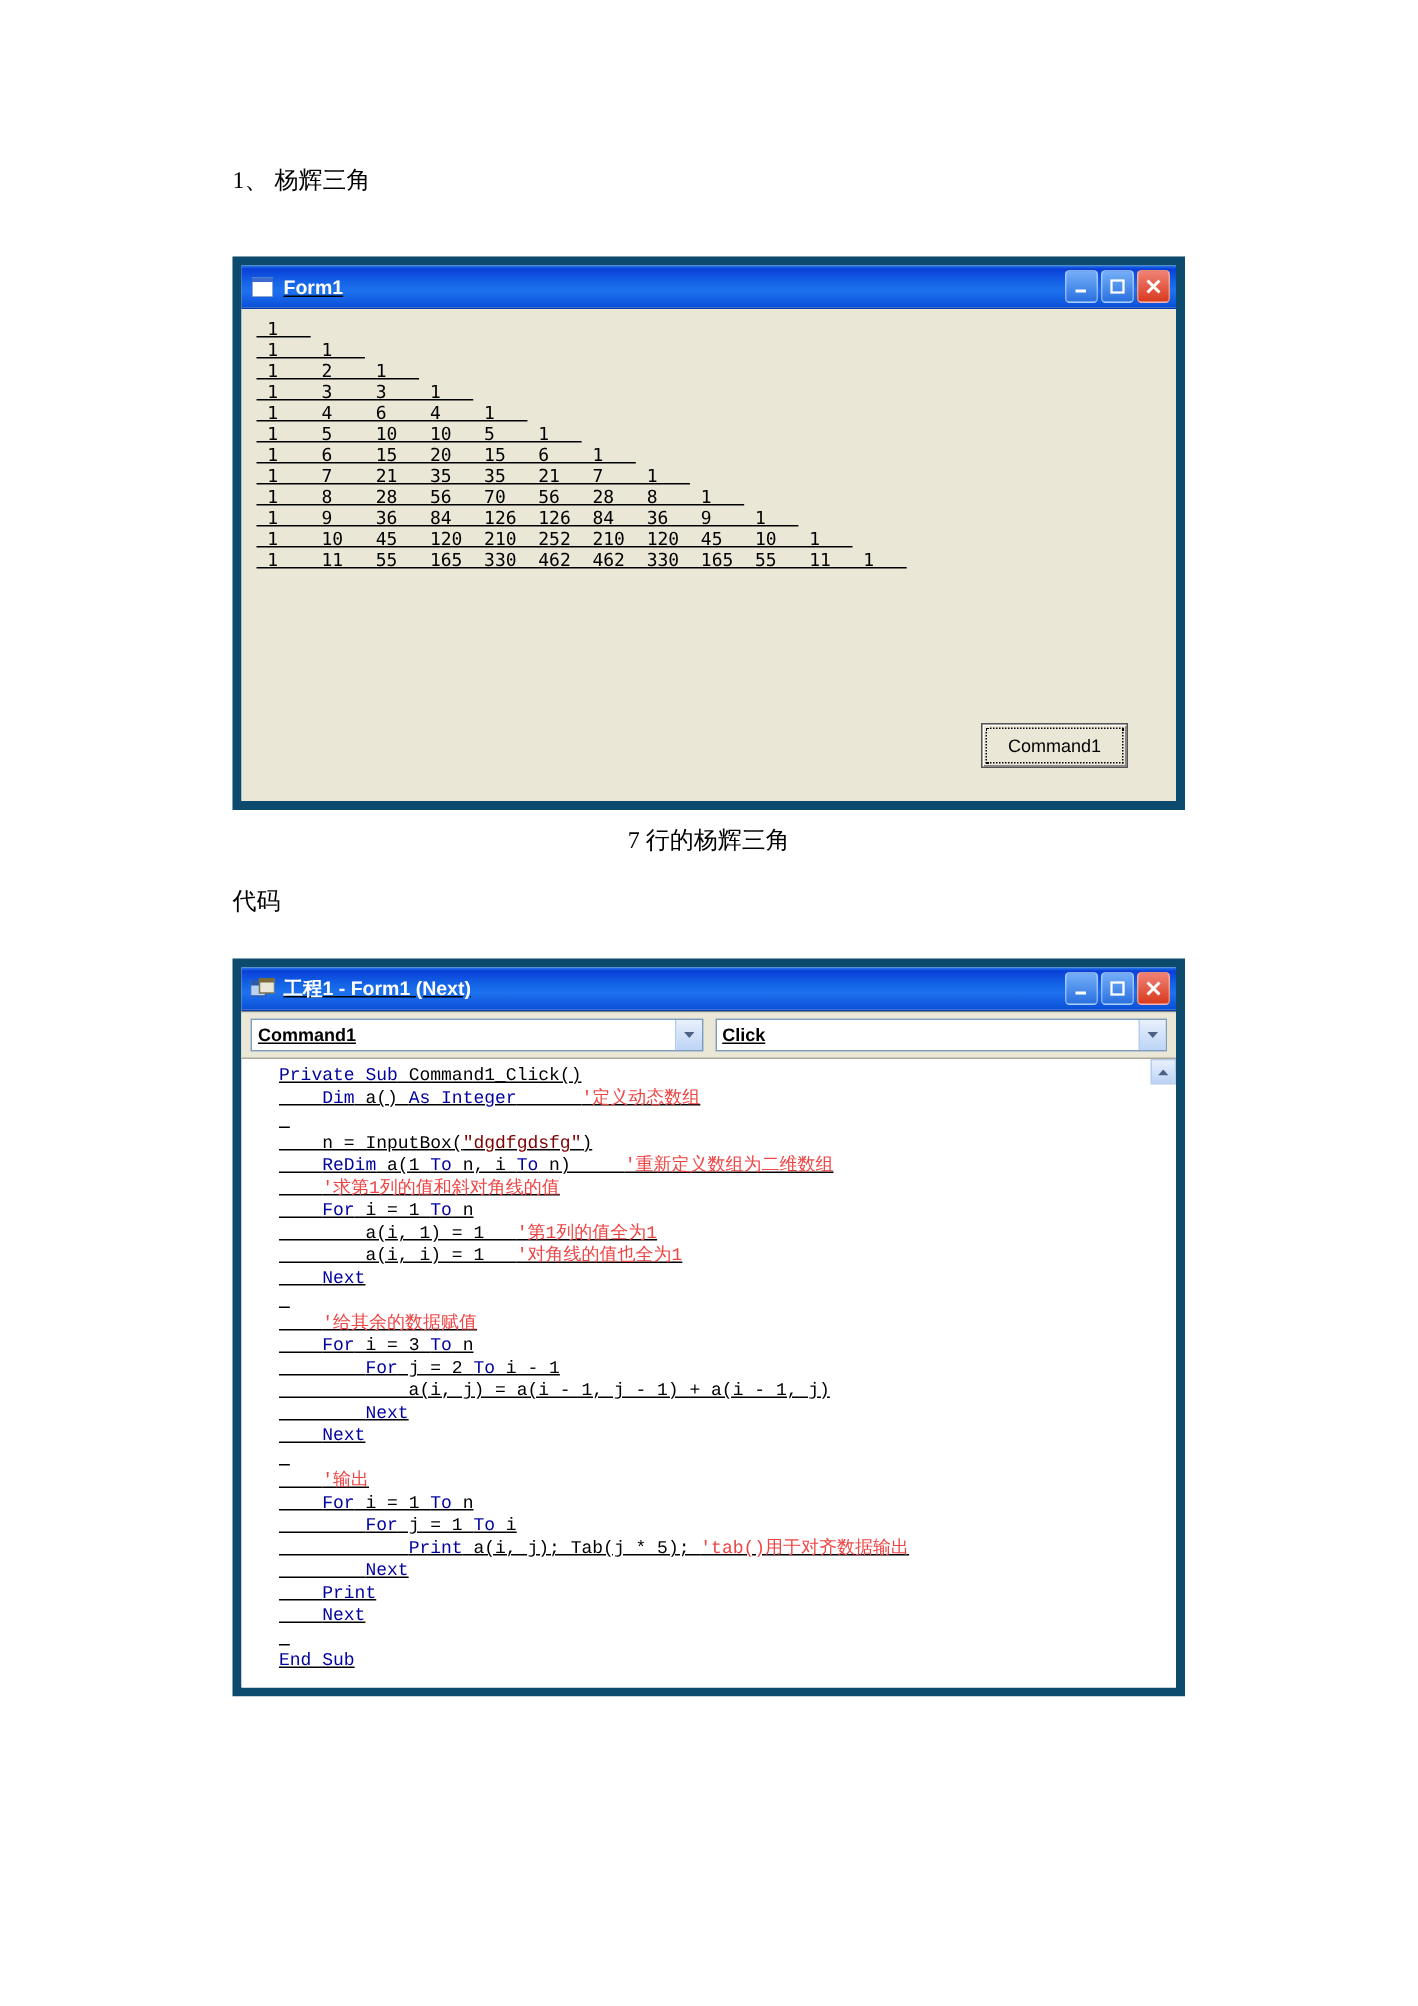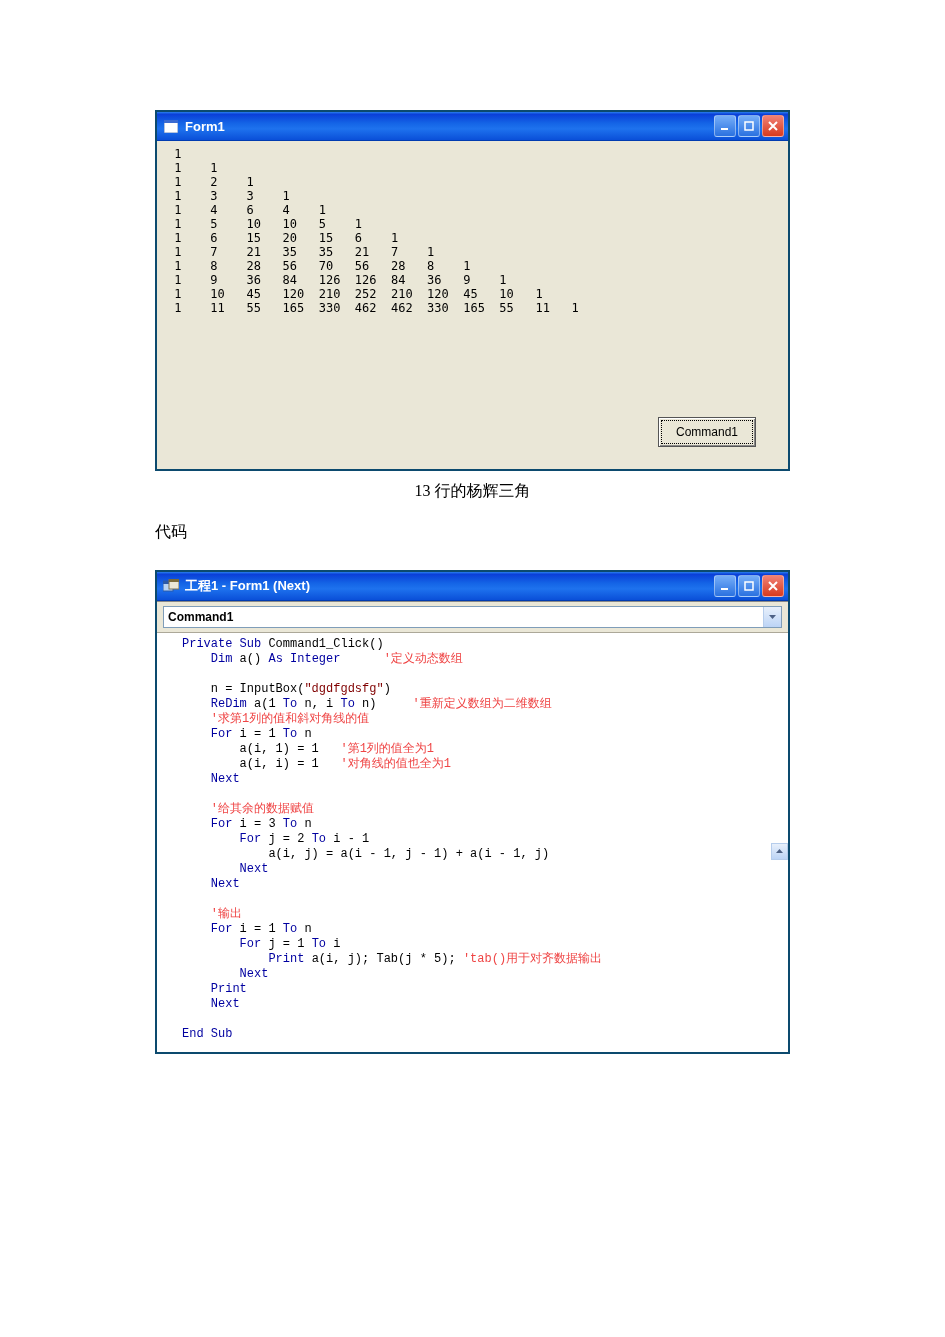--- a/index.html
+++ b/index.html
@@ -21,23 +21,24 @@
     font-size: 16px;
     margin: 10px 0 20px 0;
   }
   .code-label {
     font-size: 16px;
     margin: 20px 0 27px 0;
   }
 
   
   .window {
-    border: 2px solid #0c4a6e;
+    border: 6px solid #0c4a6e;
     background: #eae7d7;
     font-family: "MS Sans Serif", Tahoma, sans-serif;
+    text-decoration: underline;
   }
   .titlebar {
     height: 28px;
     background: linear-gradient(to bottom, #2a80ef 0%, #0a3fd8 8%, #1464e6 40%, #1e72ee 60%, #0a4fd8 100%);
     border-bottom: 1px solid #003bb0;
     display: flex;
     align-items: center;
     color: #fff;
     font-weight: bold;
     font-size: 13px;
@@ -149,21 +150,21 @@
     width: 17px;
     height: 100%;
     background: linear-gradient(to bottom, #e8f0fb, #bcd4f6);
     border-left: 1px solid #b6cdec;
     display: flex;
     align-items: center;
     justify-content: center;
   }
   .code-area-wrap {
     display: flex;
-    align-items: center;
+    align-items: flex-start;
   }
   .code-gutter {
     width: 18px;
     background: #eae7d7;
     border-right: 1px solid #aca899;
   }
   .code-area {
     flex: 1;
     font-family: "Courier New", "SimSun", monospace;
     font-size: 12px;
@@ -190,20 +191,21 @@
   .vscroll .sb-btn.up { top: 0; }
 
   .kw { color: #0000a0; }
   .cm { color: #ef4444; }
   .lit { color: #800000; }
 </style>
 </head>
 <body>
 
 <div class="page">
+  <div class="doc-heading">1、 杨辉三角</div>
 
   <div class="window">
     <div class="titlebar">
       <span class="title-icon">
         <svg width="14" height="13" viewBox="0 0 14 13">
           <rect x="0" y="0" width="14" height="13" fill="#fff" stroke="#6a8abf" stroke-width="1"></rect>
           <rect x="0" y="0" width="14" height="3" fill="#3b6bd1"></rect>
         </svg>
       </span>
       <span>Form1</span>
@@ -235,21 +237,21 @@
  1    6    15   20   15   6    1   
  1    7    21   35   35   21   7    1   
  1    8    28   56   70   56   28   8    1   
  1    9    36   84   126  126  84   36   9    1   
  1    10   45   120  210  252  210  120  45   10   1   
  1    11   55   165  330  462  462  330  165  55   11   1   </div>
       <div class="vb-button">Command1</div>
     </div>
   </div>
 
-  <div class="caption">13 行的杨辉三角</div>
+  <div class="caption">7 行的杨辉三角</div>
 
   <div class="code-label">代码</div>
 
   <div class="window" style="background:#fff;">
     <div class="titlebar">
       <span class="title-icon">
         <svg width="16" height="14" viewBox="0 0 16 14">
           <rect x="0" y="2" width="10" height="10" fill="#b7d4f4" stroke="#2a5aa8"></rect>
           <rect x="0" y="2" width="10" height="3" fill="#2a5aa8"></rect>
           <rect x="6" y="0" width="10" height="10" fill="#eae7d7" stroke="#7a7356"></rect>
@@ -278,20 +280,28 @@
     <div class="code-client">
       <div class="combo-row">
         <div class="combo">
           <span>Command1</span>
           <div class="combo-arrow">
             <svg width="7" height="4">
                 <path d="M0 0 L7 0 L3.5 4 Z" fill="#4d6185"></path>
               </svg>
           </div>
         </div>
+        <div class="combo">
+          <span>Click</span>
+          <div class="combo-arrow">
+            <svg width="7" height="4">
+                <path d="M0 0 L7 0 L3.5 4 Z" fill="#4d6185"></path>
+              </svg>
+          </div>
+        </div>
       </div>
       <div class="code-area-wrap">
         <div class="code-gutter"></div>
         <div class="code-area" id="code-area"><div><span class="kw">Private Sub</span><span> Command1_Click()</span></div><div><span>    </span><span class="kw">Dim</span><span> a() </span><span class="kw">As Integer</span><span>      </span><span class="cm">'定义动态数组</span></div><div>&nbsp;</div><div><span>    n = InputBox(</span><span class="lit">"dgdfgdsfg"</span><span>)</span></div><div><span>    </span><span class="kw">ReDim</span><span> a(1 </span><span class="kw">To</span><span> n, i </span><span class="kw">To</span><span> n)     </span><span class="cm">'重新定义数组为二维数组</span></div><div><span>    </span><span class="cm">'求第1列的值和斜对角线的值</span></div><div><span>    </span><span class="kw">For</span><span> i = 1 </span><span class="kw">To</span><span> n</span></div><div><span>        a(i, 1) = 1   </span><span class="cm">'第1列的值全为1</span></div><div><span>        a(i, i) = 1   </span><span class="cm">'对角线的值也全为1</span></div><div><span>    </span><span class="kw">Next</span></div><div>&nbsp;</div><div><span>    </span><span class="cm">'给其余的数据赋值</span></div><div><span>    </span><span class="kw">For</span><span> i = 3 </span><span class="kw">To</span><span> n</span></div><div><span>        </span><span class="kw">For</span><span> j = 2 </span><span class="kw">To</span><span> i - 1</span></div><div><span>            a(i, j) = a(i - 1, j - 1) + a(i - 1, j)</span></div><div><span>        </span><span class="kw">Next</span></div><div><span>    </span><span class="kw">Next</span></div><div>&nbsp;</div><div><span>    </span><span class="cm">'输出</span></div><div><span>    </span><span class="kw">For</span><span> i = 1 </span><span class="kw">To</span><span> n</span></div><div><span>        </span><span class="kw">For</span><span> j = 1 </span><span class="kw">To</span><span> i</span></div><div><span>            </span><span class="kw">Print</span><span> a(i, j); Tab(j * 5); </span><span class="cm">'tab()用于对齐数据输出</span></div><div><span>        </span><span class="kw">Next</span></div><div><span>    </span><span class="kw">Print</span></div><div><span>    </span><span class="kw">Next</span></div><div>&nbsp;</div><div><span class="kw">End Sub</span></div></div>
         <div class="vscroll">
           <div class="sb-btn up">
             <svg width="7" height="4">
                 <path d="M3.5 0 L7 4 L0 4 Z" fill="#4d6185"></path>
               </svg>
           </div>

